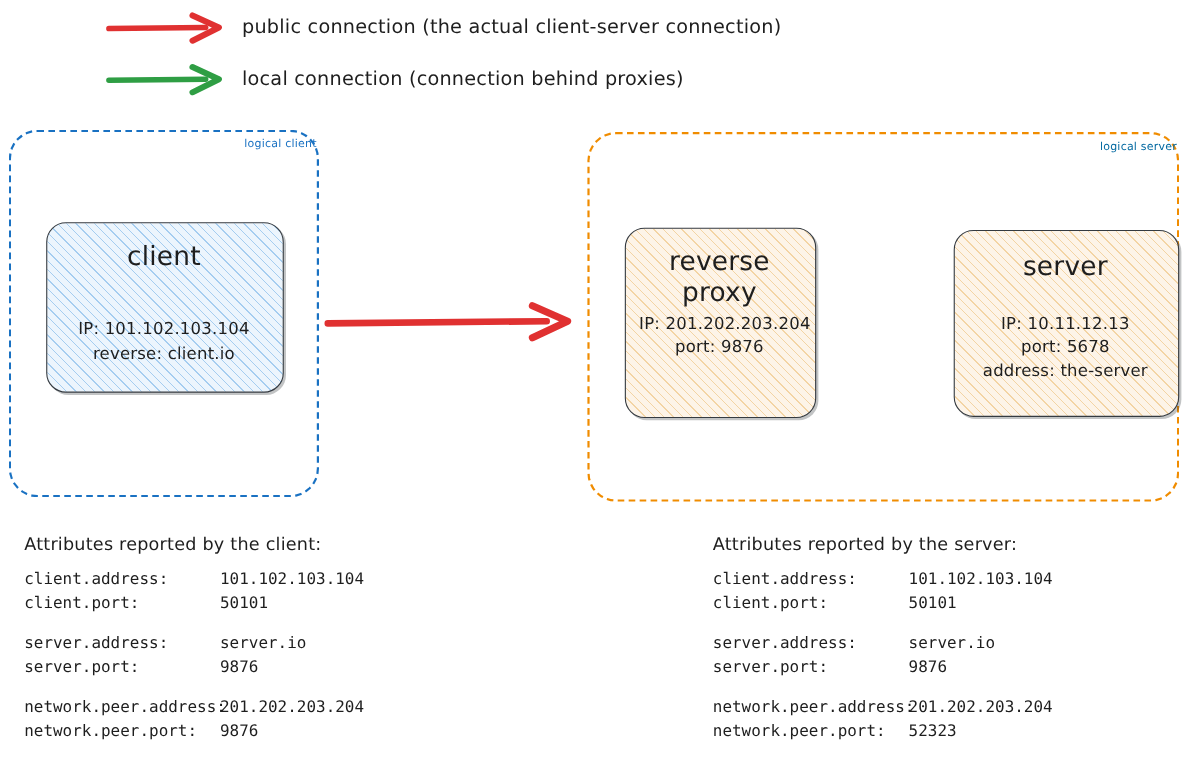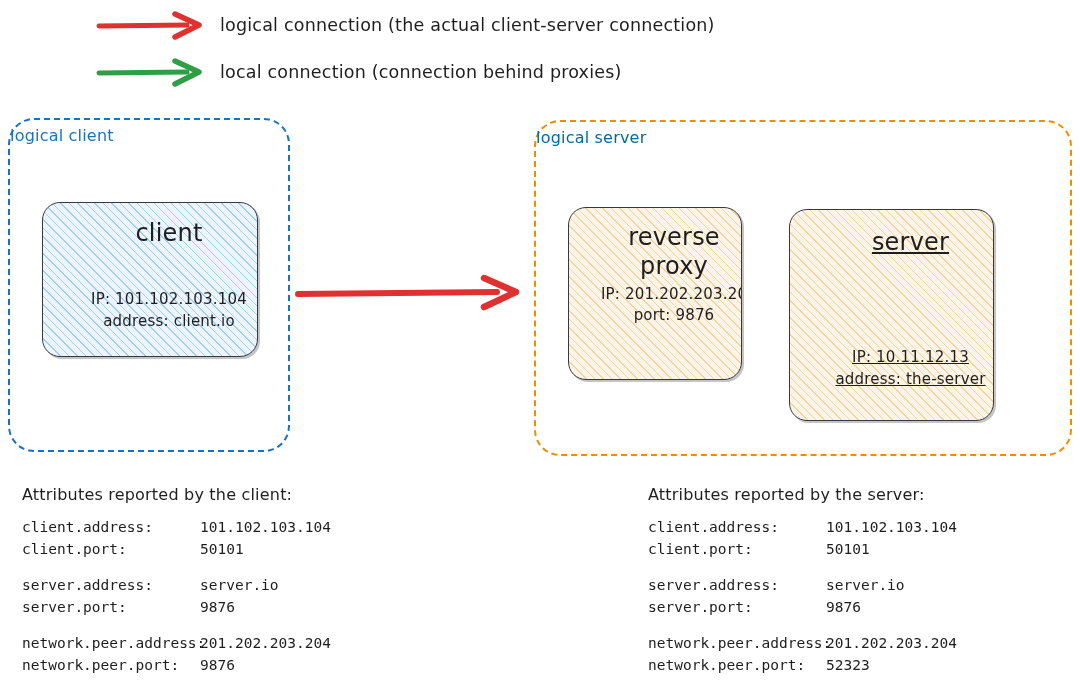--- a/index.html
+++ b/index.html
@@ -54,22 +54,22 @@
     border-color: #1971c2;
   }
   #logical-server-group {
     left: 534px; top: 120px; width: 534px; height: 332px;
     border-color: #f08c00;
   }
   .group-label {
     position: absolute;
     top: 6px;
     width: 100%;
-    text-align: left;
-    font-size: 16px;
+    text-align: right;
+    font-size: 10px;
     white-space: nowrap;
   }
   #logical-client-group .group-label { color: #1971c2; }
   #logical-server-group .group-label { color: #0369a1; }
 
   
   .node {
     position: absolute;
     border-radius: 18px;
     border: 1.8px solid #343a40;
@@ -78,21 +78,20 @@
     overflow: hidden;
   }
   .node-inner {
     position: relative;
     width: 100%;
     height: 100%;
     box-sizing: border-box;
     padding: 12px 14px 10px 12px;
     display: flex;
     flex-direction: column;
-    margin-left: 20px;
   }
   .node-title {
     text-align: center;
     font-size: 24px;
     line-height: 1.22;
     color: #1e1e1e;
     white-space: pre-line;
   }
   .node-body {
     font-size: 15px;
@@ -118,21 +117,21 @@
   
   #node-reverse-proxy, #node-server {
     background-color: #fdf6ec;
     background-image: repeating-linear-gradient(
       45deg,
       #f3d4a4 0px, #f3d4a4 1px,
       #fdf4e8 1px, #fdf4e8 6px
     );
   }
   #node-reverse-proxy { left: 568px; top: 207px; width: 174px; height: 173px; }
-  #node-server        { left: 789px; top: 209px; width: 205px; height: 212px; text-decoration: underline; }
+  #node-server        { left: 867px; top: 209px; width: 205px; height: 170px; }
   #node-reverse-proxy .node-title { margin-top: 3px; }
   #node-reverse-proxy .node-body  { margin-top: 2px; }
   #node-server .node-title { margin-top: 6px; }
   #node-server .node-body  { margin-top: auto; margin-bottom: 20px; }
 
   
   #public-connection-arrow {
     position: absolute;
     left: 292px; top: 272px;
     width: 238px; height: 42px;
@@ -158,21 +157,21 @@
 </head>
 <body>
 
 <div id="legend">
 
   <div class="legend-row" id="legend-row-public">
     <svg class="legend-arrow" viewBox="0 0 115 30">
       <path d="M4,16 L92,15" stroke="#e03131" stroke-width="5" stroke-linecap="round" fill="none"></path>
       <path d="M80,4 L104,15 L80,27" stroke="#e03131" stroke-width="5.5" stroke-linecap="round" stroke-linejoin="round" fill="none"></path>
     </svg>
-    <div class="legend-label hand">logical connection (the actual client-server connection)</div>
+    <div class="legend-label hand">public connection (the actual client-server connection)</div>
   </div>
 
   <div class="legend-row" id="legend-row-local">
     <svg class="legend-arrow" viewBox="0 0 115 30">
       <path d="M4,16 L92,15" stroke="#2f9e44" stroke-width="5" stroke-linecap="round" fill="none"></path>
       <path d="M80,4 L104,15 L80,27" stroke="#2f9e44" stroke-width="5.5" stroke-linecap="round" stroke-linejoin="round" fill="none"></path>
     </svg>
     <div class="legend-label hand">local connection (connection behind proxies)</div>
   </div>
 
@@ -180,21 +179,21 @@
 
 <div class="logical-group" id="logical-client-group">
   <div class="group-label hand">logical client</div>
 </div>
 
 <div class="node" id="node-client">
   <div class="node-inner">
     <div class="node-title hand">client</div>
     <div class="node-body hand">
       <div>IP: 101.102.103.104</div>
-      <div>address: client.io</div>
+      <div>reverse: client.io</div>
     </div>
   </div>
 </div>
 
 <svg id="public-connection-arrow" viewBox="0 0 238 42">
   <path d="M6,22 L205,20" stroke="#e03131" stroke-width="6" stroke-linecap="round" fill="none"></path>
   <path d="M192,6 L224,20 L192,35" stroke="#e03131" stroke-width="6.5" stroke-linecap="round" stroke-linejoin="round" fill="none"></path>
 </svg>
 
 <div class="logical-group" id="logical-server-group">
@@ -210,20 +209,21 @@
       <div>port: 9876</div>
     </div>
   </div>
 </div>
 
 <div class="node" id="node-server">
   <div class="node-inner">
     <div class="node-title hand">server</div>
     <div class="node-body hand">
       <div>IP: 10.11.12.13</div>
+      <div>port: 5678</div>
       <div>address: the-server</div>
     </div>
   </div>
 </div>
 
 <div class="attr-panel" id="attrs-client">
   <div class="attr-heading hand">Attributes reported by the client:</div>
   <div class="attr-table mono">
 
     <div class="attr-group">

